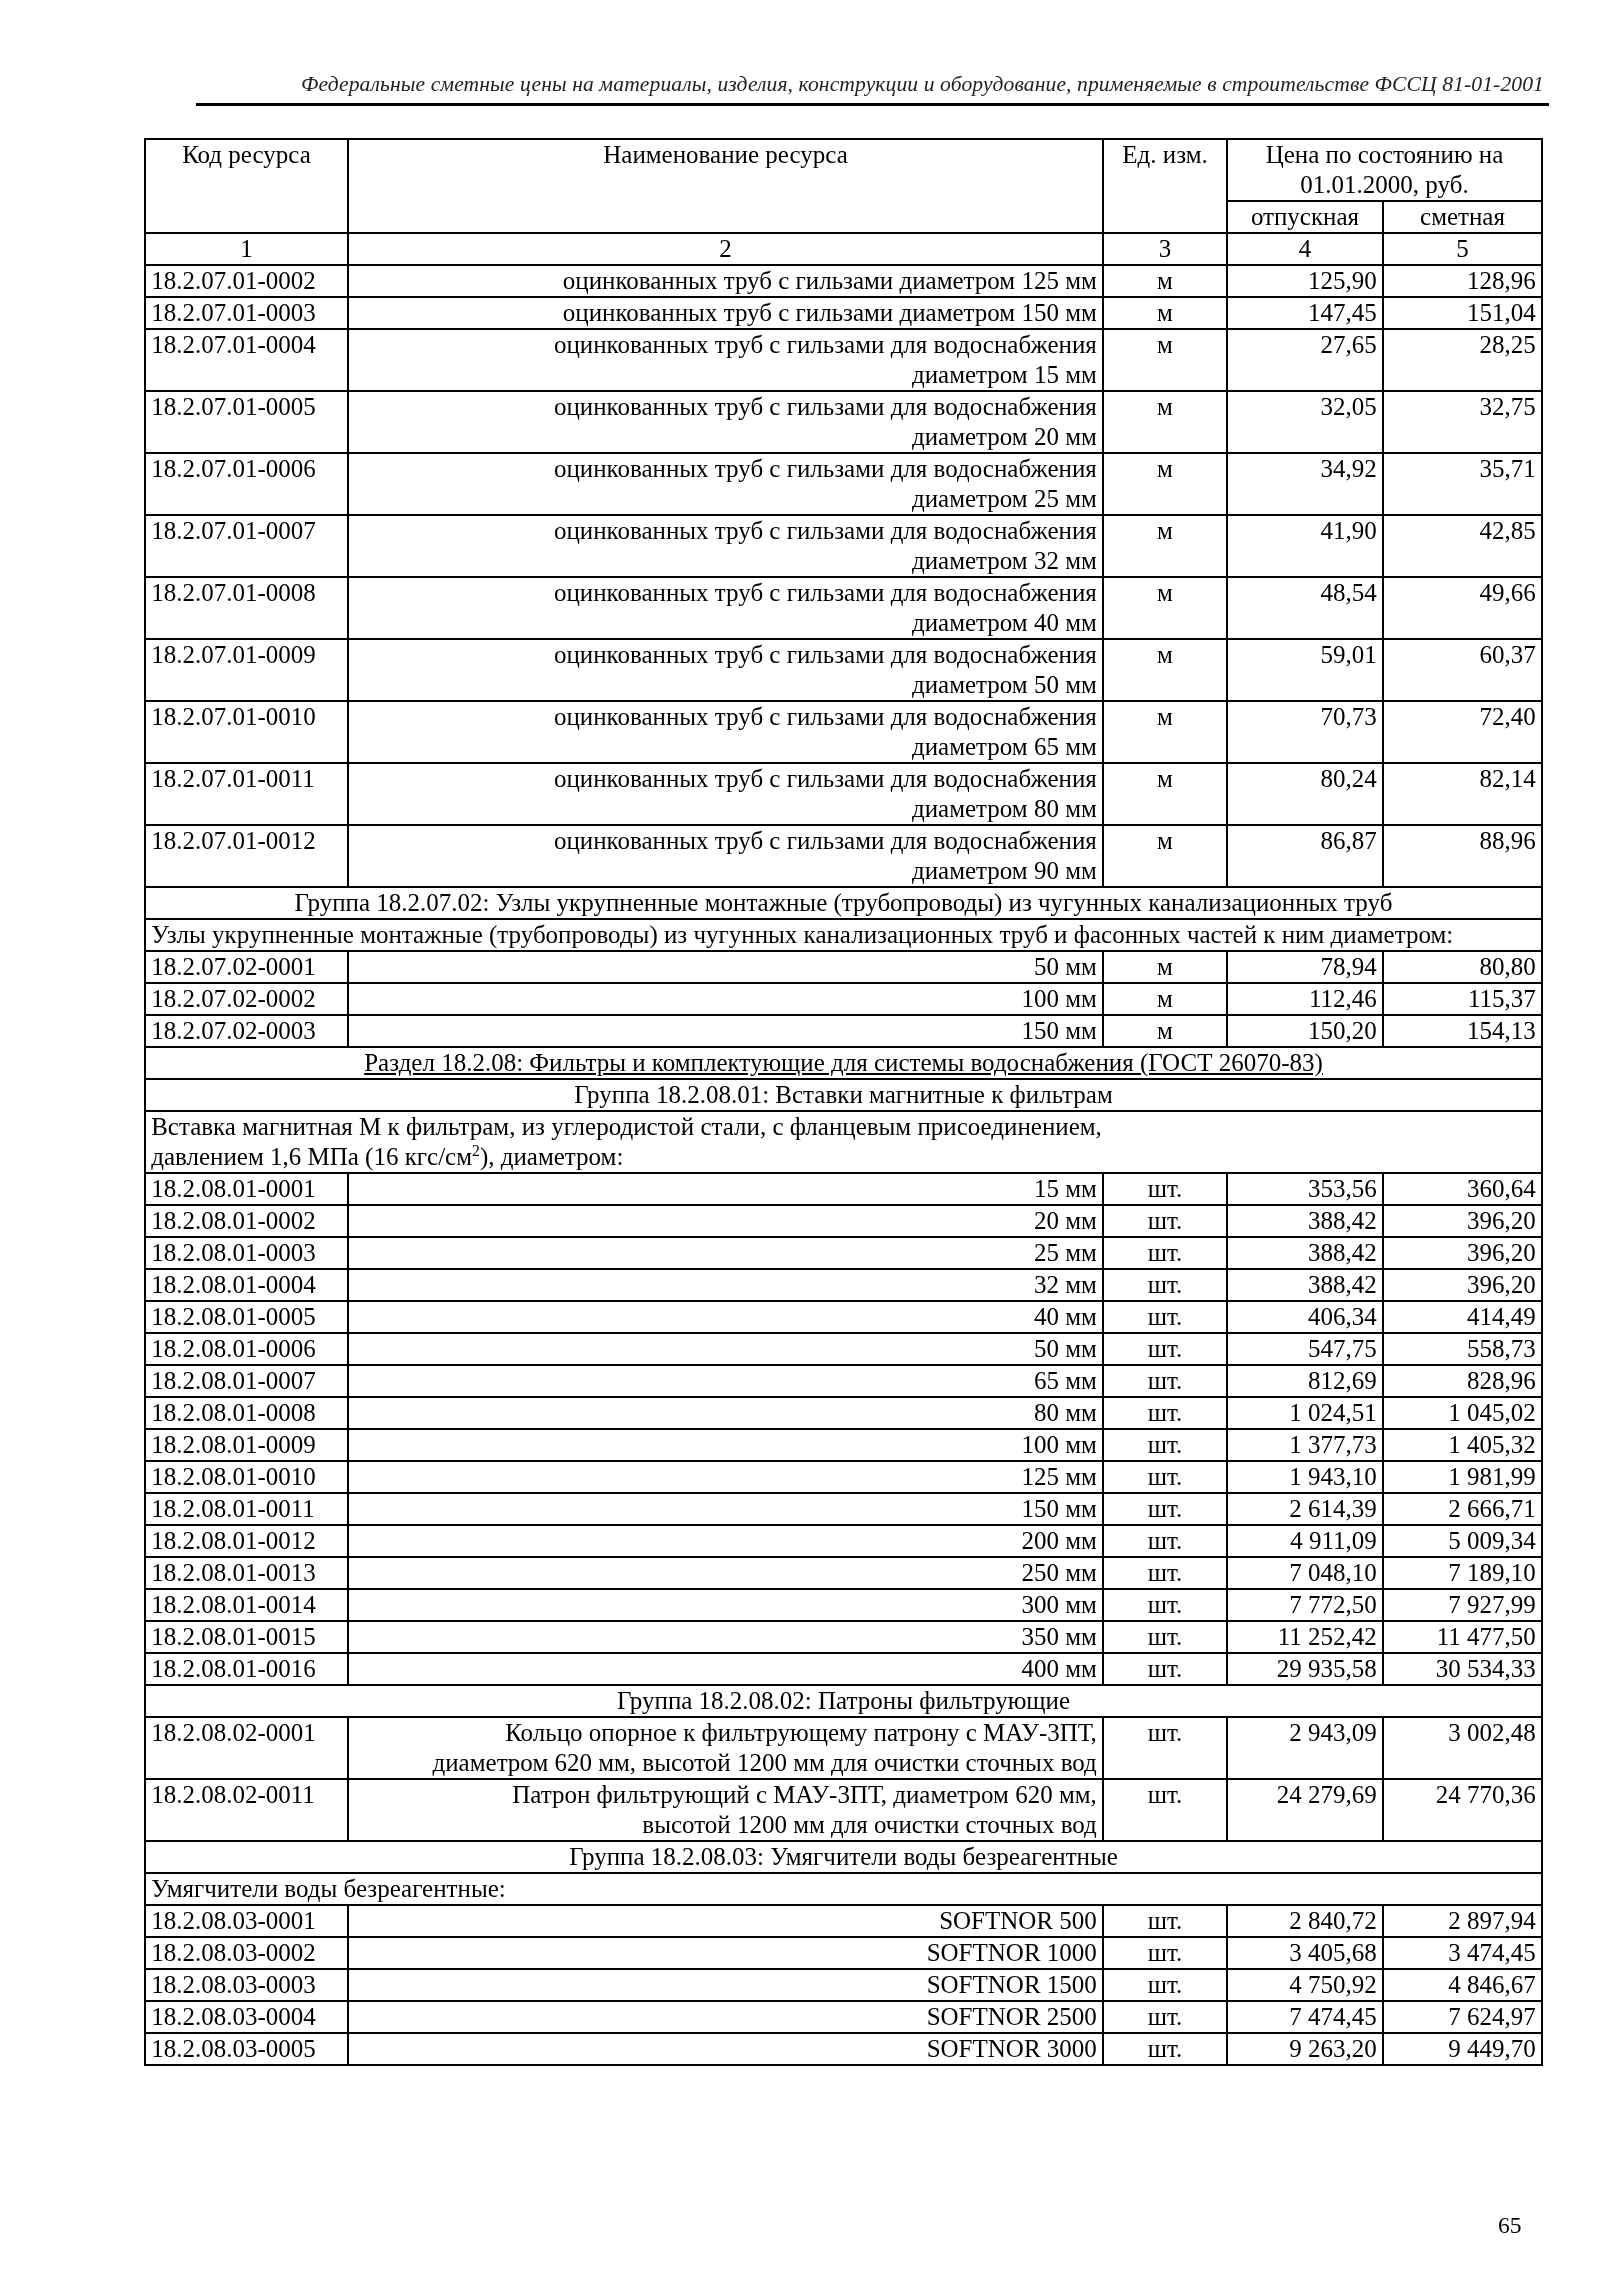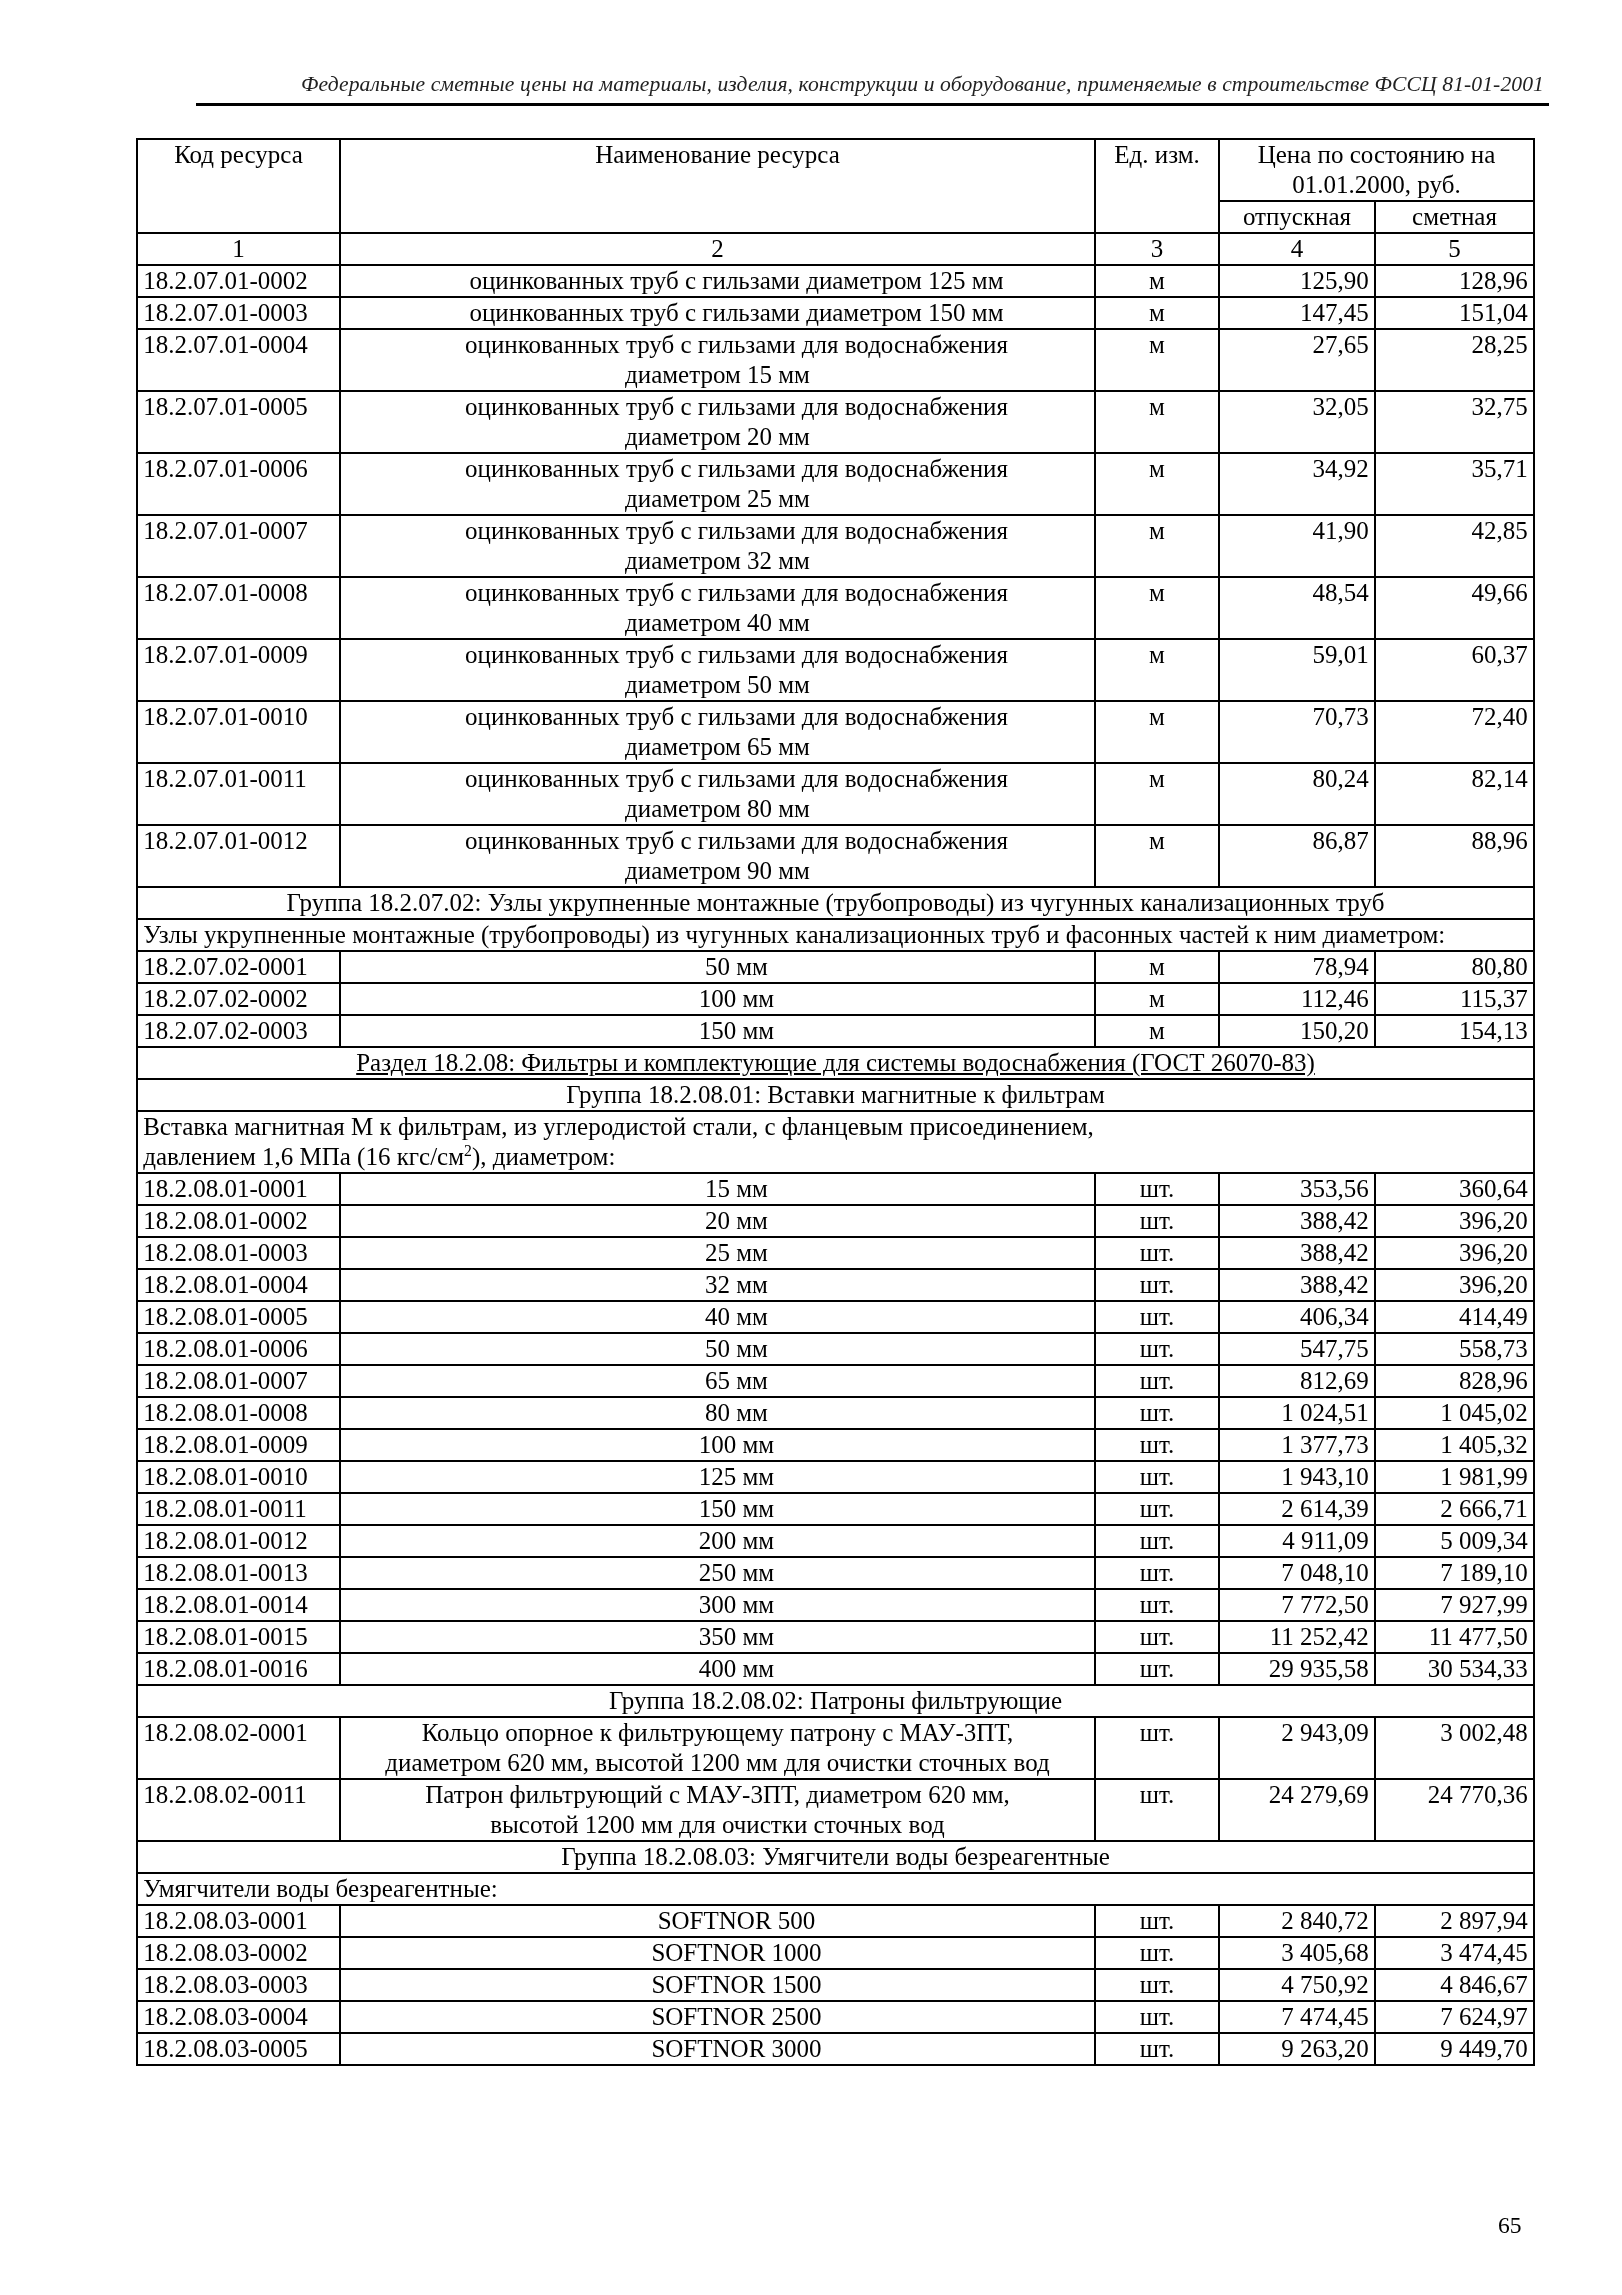--- a/index.html
+++ b/index.html
@@ -9,34 +9,34 @@
   }
   .running-header {
     position: absolute; left: 196px; top: 72px; width: 1348px;
     text-align: right; font-style: italic; font-size: 21.6px; letter-spacing: 0.1px;
     color: #222;
   }
   .header-rule {
     position: absolute; left: 196px; top: 103px; width: 1353px; height: 2.6px; background: #000;
   }
   table.price-table {
-    position: absolute; left: 136px; top: 138px; width: 1397px;
+    position: absolute; left: 144px; top: 138px; width: 1397px;
     border-collapse: collapse; table-layout: fixed;
   }
   table.price-table td, table.price-table th {
     border: 2px solid #000; padding: 0 5.2px; font-size: 25px; line-height: 30px;
     vertical-align: top; font-weight: normal;
   }
   col.c1 { width: 203px; } col.c2 { width: 755px; } col.c3 { width: 124px; }
   col.c4 { width: 156px; } col.c5 { width: 159px; }
   th.hdr { font-size: 18.3px; line-height: 22px; vertical-align: middle; text-align: center; }
   th.hdr-sub { font-size: 17.7px; line-height: 21px; text-align: center; vertical-align: middle; margin-top: 12px; }
   td.colnum { text-align: center; font-size: 18.3px; line-height: 23.6px; }
   td.code { text-align: left; white-space: nowrap; }
-  td.name { text-align: center; }
+  td.name { text-align: right; }
   td.name .indent { padding-left: 38px; }
   td.unit { text-align: center; font-size: 22px; }
   td.price { text-align: right; white-space: nowrap; }
   td.group-title {
     text-align: center; font-weight: bold; font-size: 27.5px; line-height: 31px; margin-left: 19px;
   }
   td.section-title {
     text-align: center; font-weight: bold; font-size: 30px; line-height: 35px; text-decoration: underline;
   }
   td.intro { padding-left: 208px; }

